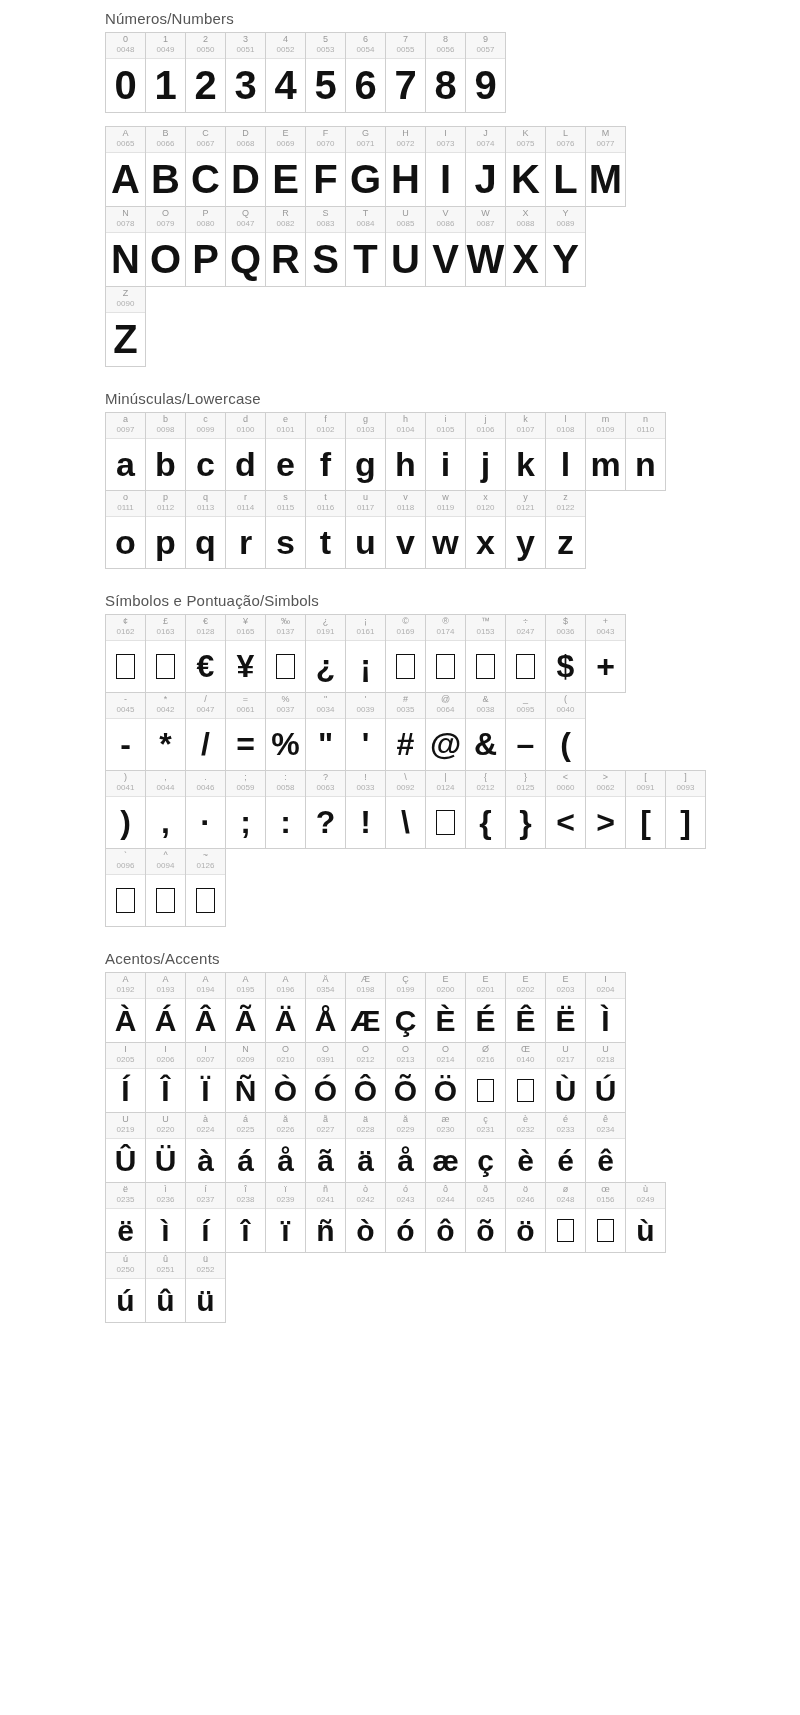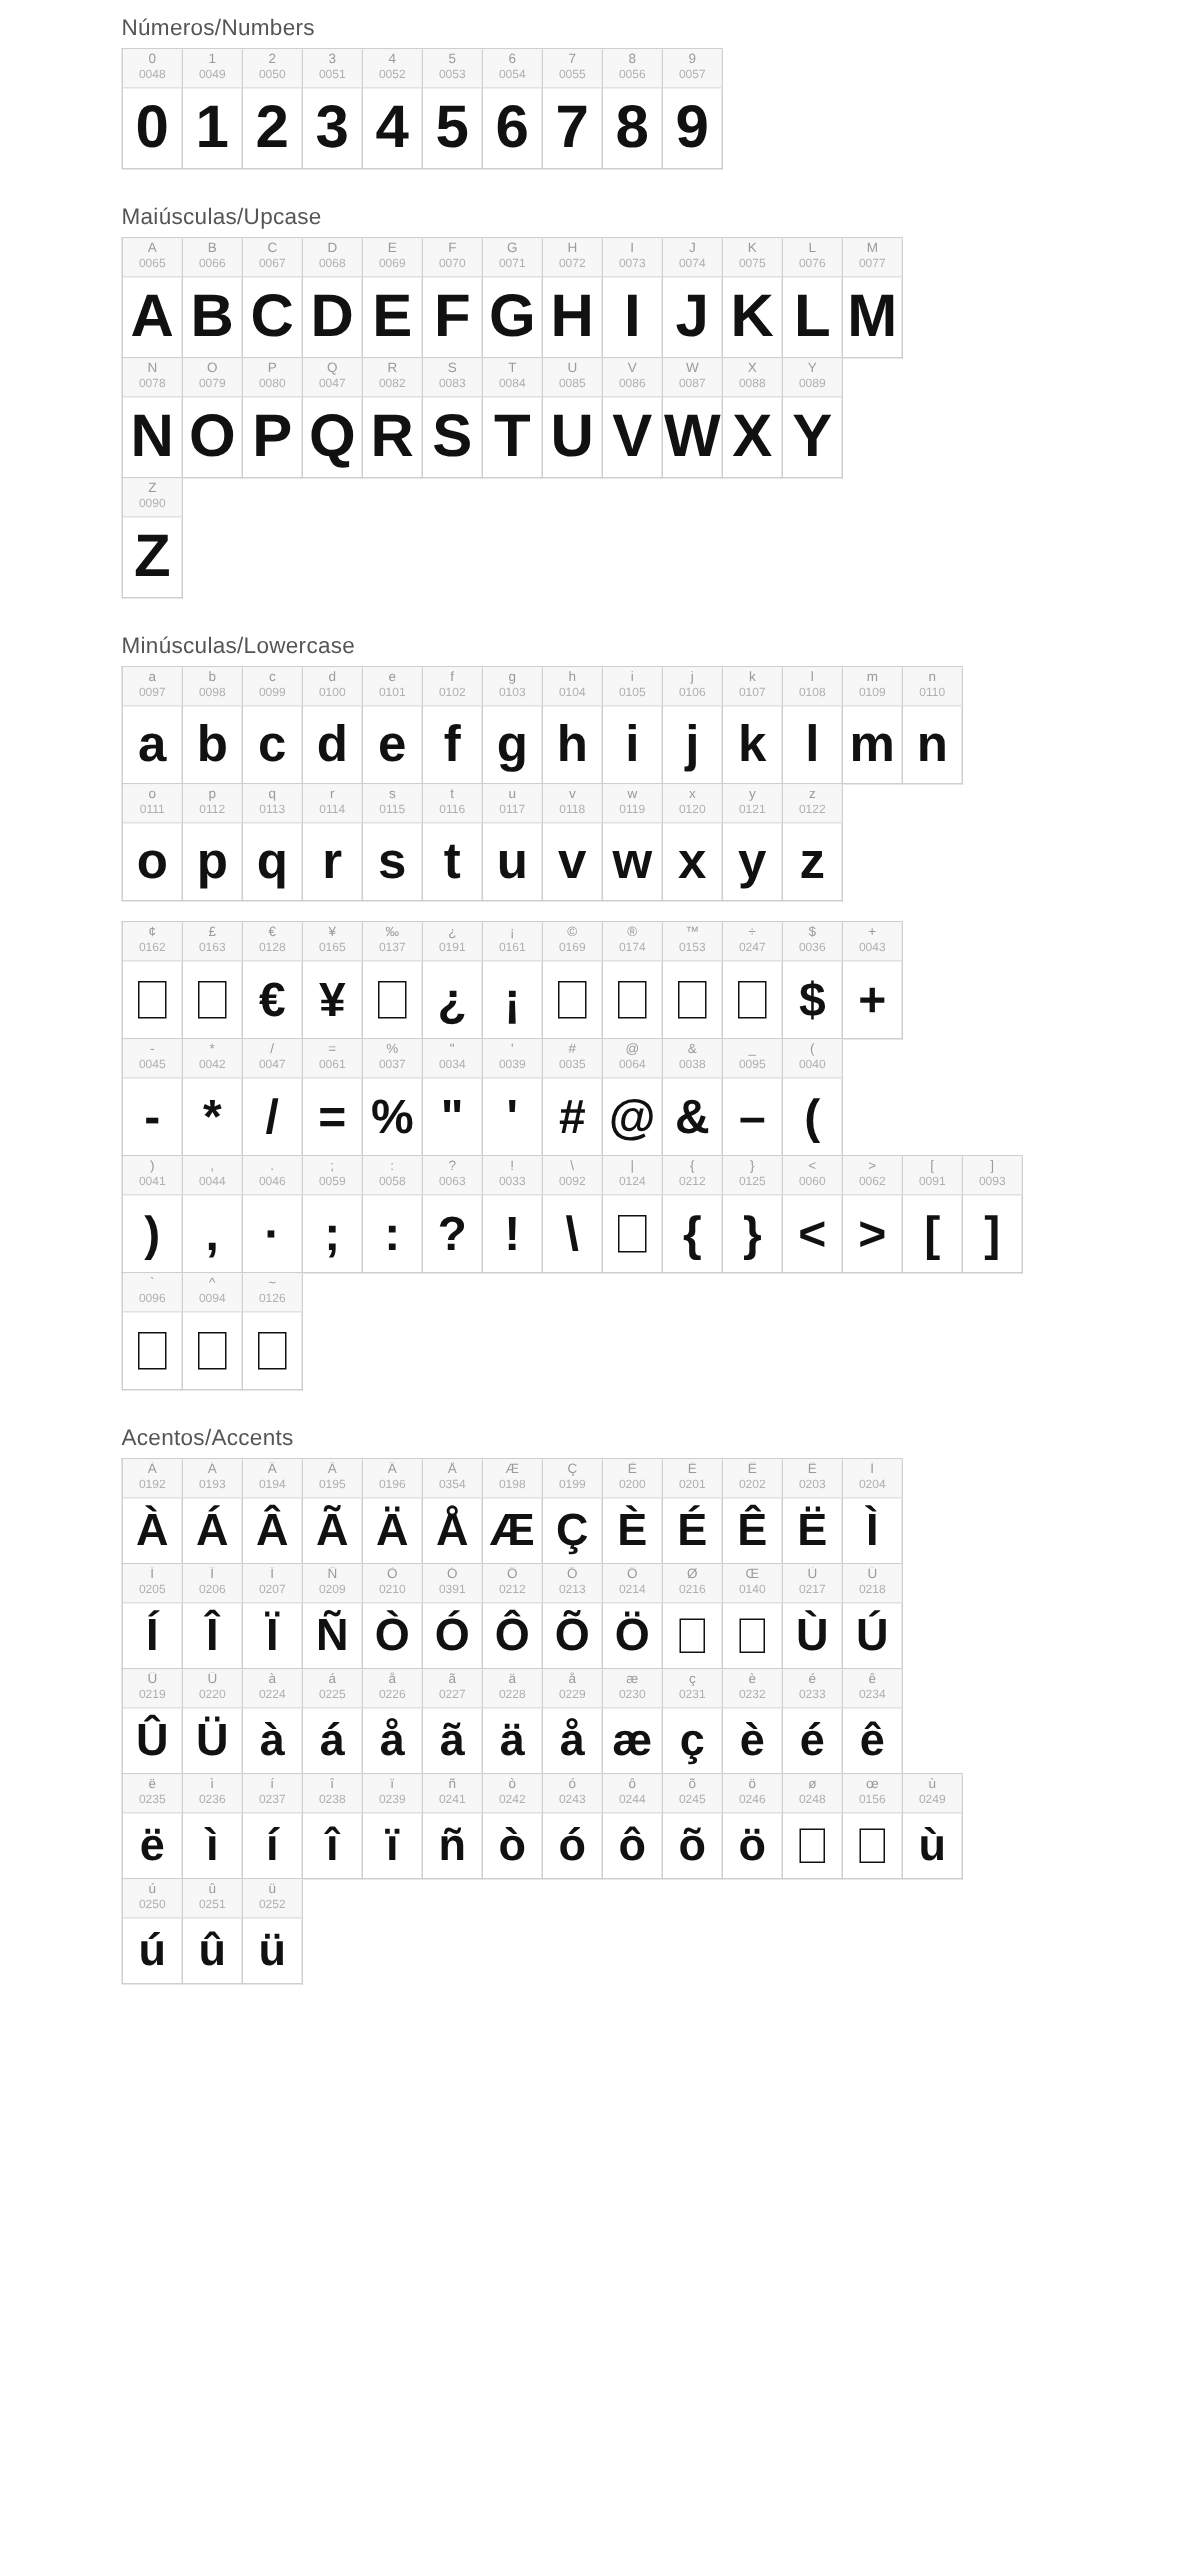--- a/index.html
+++ b/index.html
@@ -12,21 +12,21 @@
     font-family: "Liberation Sans", sans-serif;
     color: #333;
   }
   .page {
     width: 800px;
     position: relative;
     padding-top: 0px;
   }
   .section {
     margin: 0 0 0 0;
-    padding-left: 81px;
+    padding-left: 105px;
   }
   .section-title {
     font-size: 15px;
     color: #555555;
     font-family: "Liberation Sans", sans-serif;
     padding: 10px 0 5px 0;
     letter-spacing: 0.2px;
   }
   .glyph-rows {
     display: block;
@@ -184,21 +184,20 @@
                 <div class="cell-char">9</div>
                 <div class="cell-code">0057</div>
               </div>
               <div class="cell-body">9</div>
             </div>
           </div>
         </div>
       </div>
       <div class="sec-gap"></div>
       <div class="section">
-        <div class="section-title">Maiúsculas/Upcase</div>
         <div class="glyph-rows sz-up">
           <div class="glyph-row">
             <div class="cell">
               <div class="cell-head">
                 <div class="cell-char">A</div>
                 <div class="cell-code">0065</div>
               </div>
               <div class="cell-body">A</div>
             </div>
             <div class="cell">
@@ -570,20 +569,21 @@
                 <div class="cell-char">z</div>
                 <div class="cell-code">0122</div>
               </div>
               <div class="cell-body">z</div>
             </div>
           </div>
         </div>
       </div>
       <div class="sec-gap"></div>
       <div class="section">
+        <div class="section-title">Símbolos e Pontuação/Simbols</div>
         <div class="glyph-rows sz-sym">
           <div class="glyph-row">
             <div class="cell">
               <div class="cell-head">
                 <div class="cell-char">¢</div>
                 <div class="cell-code">0162</div>
               </div>
               <div class="cell-body">
                 <span class="missing"></span>
               </div>

